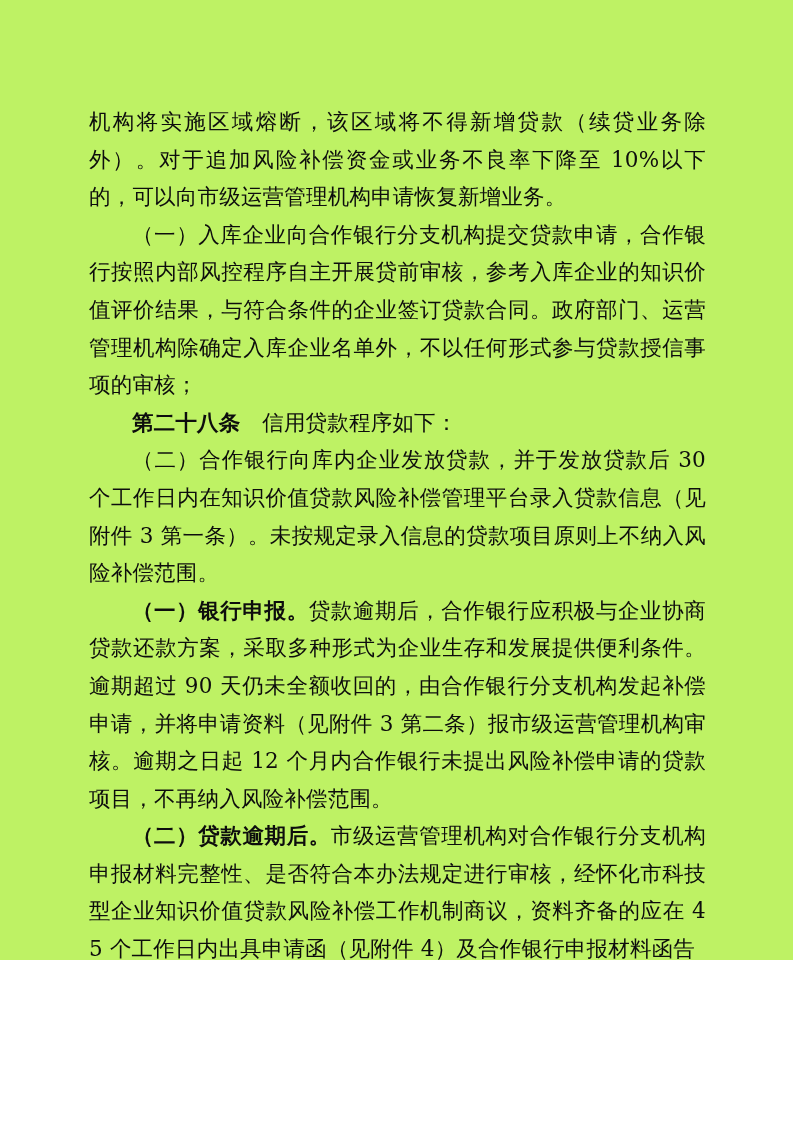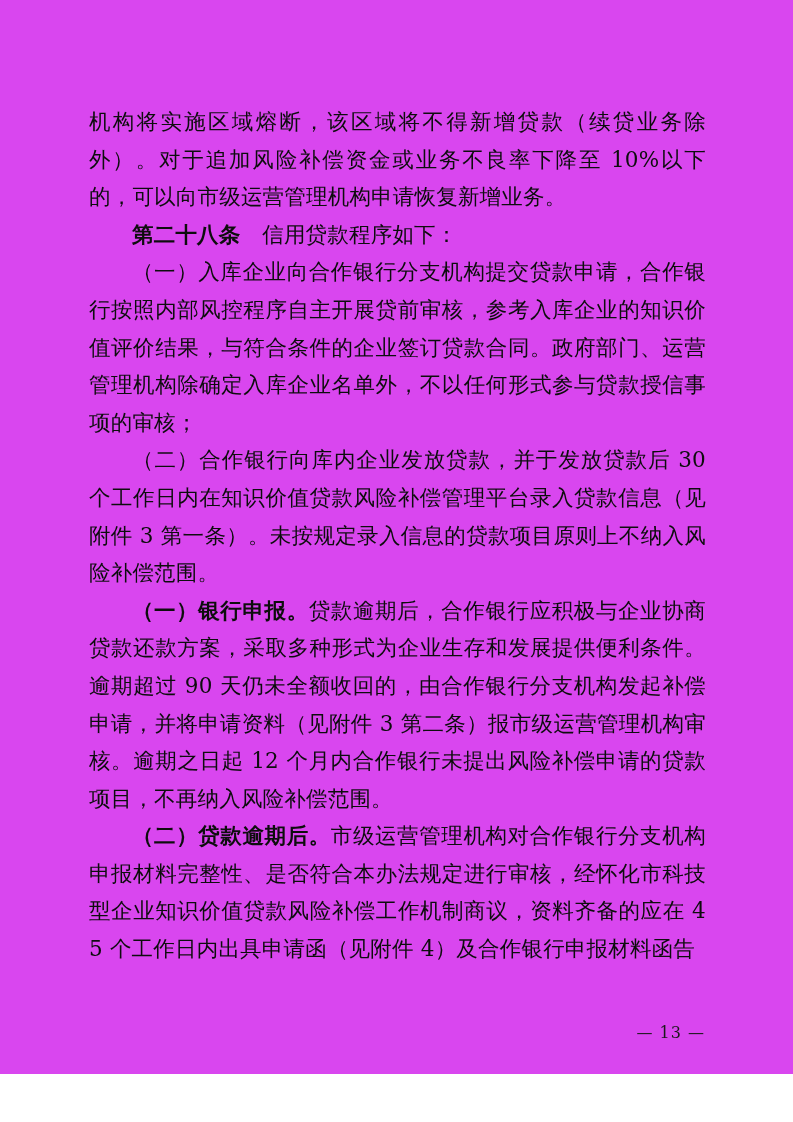--- a/index.html
+++ b/index.html
@@ -3,22 +3,22 @@
 <meta charset="utf-8">
 <style>
   html, body {
     margin: 0;
     padding: 0;
     background: #ffffff;
   }
   .page {
     position: relative;
     width: 793px;
-    height: 1074px;
-    background: #d946ef;
+    height: 960px;
+    background: #bef264;
     overflow: hidden;
     font-family: "DejaVu Serif", "Liberation Serif", serif;
     color: #0d0d0d;
   }
   .content {
     position: absolute;
     left: 89px;
     top: 103px;
     width: 617px;
   }
@@ -50,23 +50,23 @@
   }
 </style>
 </head>
 <body>
 
 <div class="page">
   <div class="content">
 
     <p class="para no-indent"><span class="lead"></span><span>机构将实施区域熔断，该区域将不得新增贷款（续贷业务除外）。对于追加风险补偿资金或业务不良率下降至 10%以下的，可以向市级运营管理机构申请恢复新增业务。</span></p>
 
+    <p class="para"><span class="lead"></span><span>（一）入库企业向合作银行分支机构提交贷款申请，合作银行按照内部风控程序自主开展贷前审核，参考入库企业的知识价值评价结果，与符合条件的企业签订贷款合同。政府部门、运营管理机构除确定入库企业名单外，不以任何形式参与贷款授信事项的审核；</span></p>
+
     <p class="para"><span class="lead">第二十八条</span><span>　信用贷款程序如下：</span></p>
-
-    <p class="para"><span class="lead"></span><span>（一）入库企业向合作银行分支机构提交贷款申请，合作银行按照内部风控程序自主开展贷前审核，参考入库企业的知识价值评价结果，与符合条件的企业签订贷款合同。政府部门、运营管理机构除确定入库企业名单外，不以任何形式参与贷款授信事项的审核；</span></p>
 
     <p class="para"><span class="lead"></span><span>（二）合作银行向库内企业发放贷款，并于发放贷款后 30 个工作日内在知识价值贷款风险补偿管理平台录入贷款信息（见附件 3 第一条）。未按规定录入信息的贷款项目原则上不纳入风险补偿范围。</span></p>
 
 
     <p class="para"><span class="lead">（一）银行申报。</span><span>贷款逾期后，合作银行应积极与企业协商贷款还款方案，采取多种形式为企业生存和发展提供便利条件。逾期超过 90 天仍未全额收回的，由合作银行分支机构发起补偿申请，并将申请资料（见附件 3 第二条）报市级运营管理机构审核。逾期之日起 12 个月内合作银行未提出风险补偿申请的贷款项目，不再纳入风险补偿范围。</span></p>
 
     <p class="para"><span class="lead">（二）贷款逾期后。</span><span>市级运营管理机构对合作银行分支机构申报材料完整性、是否符合本办法规定进行审核，经怀化市科技型企业知识价值贷款风险补偿工作机制商议，资料齐备的应在 45 个工作日内出具申请函（见附件 4）及合作银行申报材料函告</span></p>
 
   </div>
 

